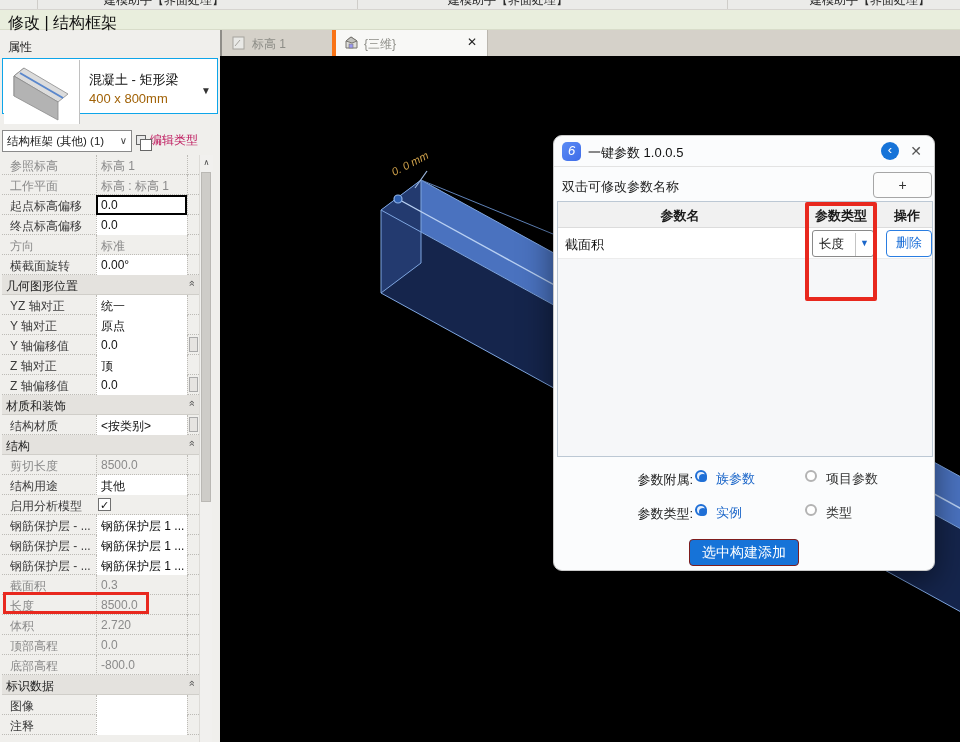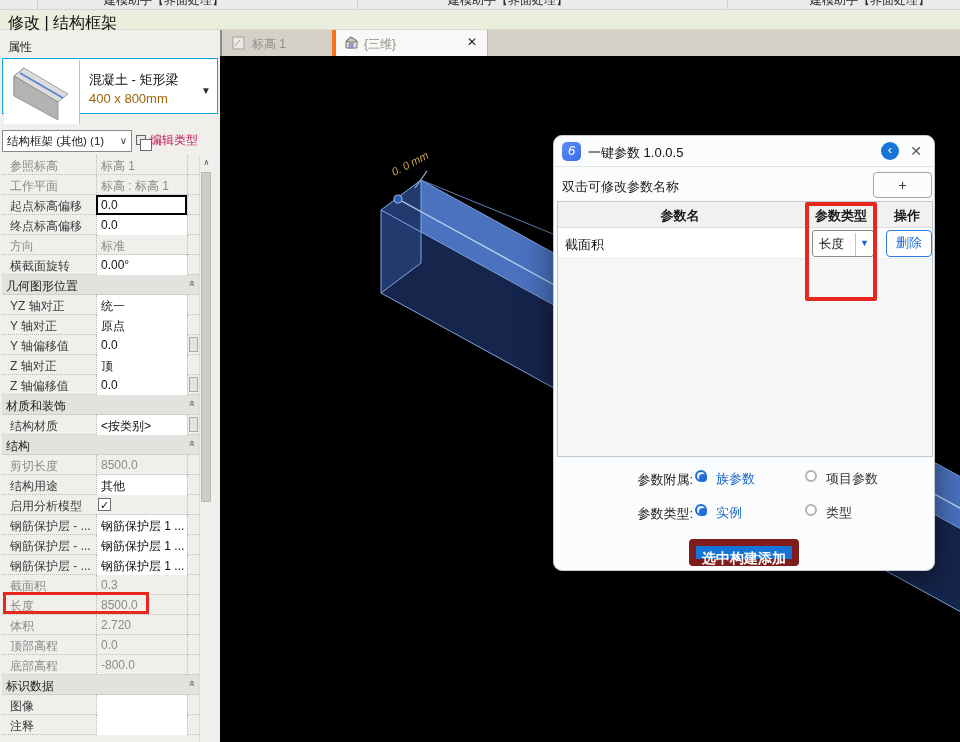--- a/index.html
+++ b/index.html
@@ -113,22 +113,22 @@
     line-height:24px;}
   .radio { display:inline-block; width:12px; height:12px; border-radius:50%; background:#fff;
     border:2px solid #b3b3b3; position:absolute;}
   .radio.sel { border-color:#1f6fd6; background:#e6effc;}
   .radio.sel:after { content:""; position:absolute; left:2px; top:2px; width:8px; height:8px;
     border-radius:50%; background:#1f6fd6;}
   .rad-label { position:absolute; font-size:13px; color:#333;}
   .rad-label.on { color:#1b66c9;}
   .ftr-label { position:absolute; font-size:13px; color:#222;}
   #dlg-submit { position:absolute; left:135px; top:403px; width:110px; height:27px; background:#1673d8;
-    border:7px solid #7f1d1d; border-radius:4px; color:#fff; font-size:14px; text-align:center;
-    line-height:25px;font-weight:bold;}
+    border:1px solid #7f1d1d; border-radius:4px; color:#fff; font-size:14px; text-align:center;
+    line-height:25px;}
 
   
   #red-box-dialog { left:805px; top:202px; width:72px; height:99px; border:4px solid #e8281e;
     z-index:20; border-radius:2px;}
   #red-box-panel { left:3px; top:592px; width:146px; height:22px; border:3px solid #e8281e;
     z-index:20;}
 </style>
 </head>
 <body>
 

